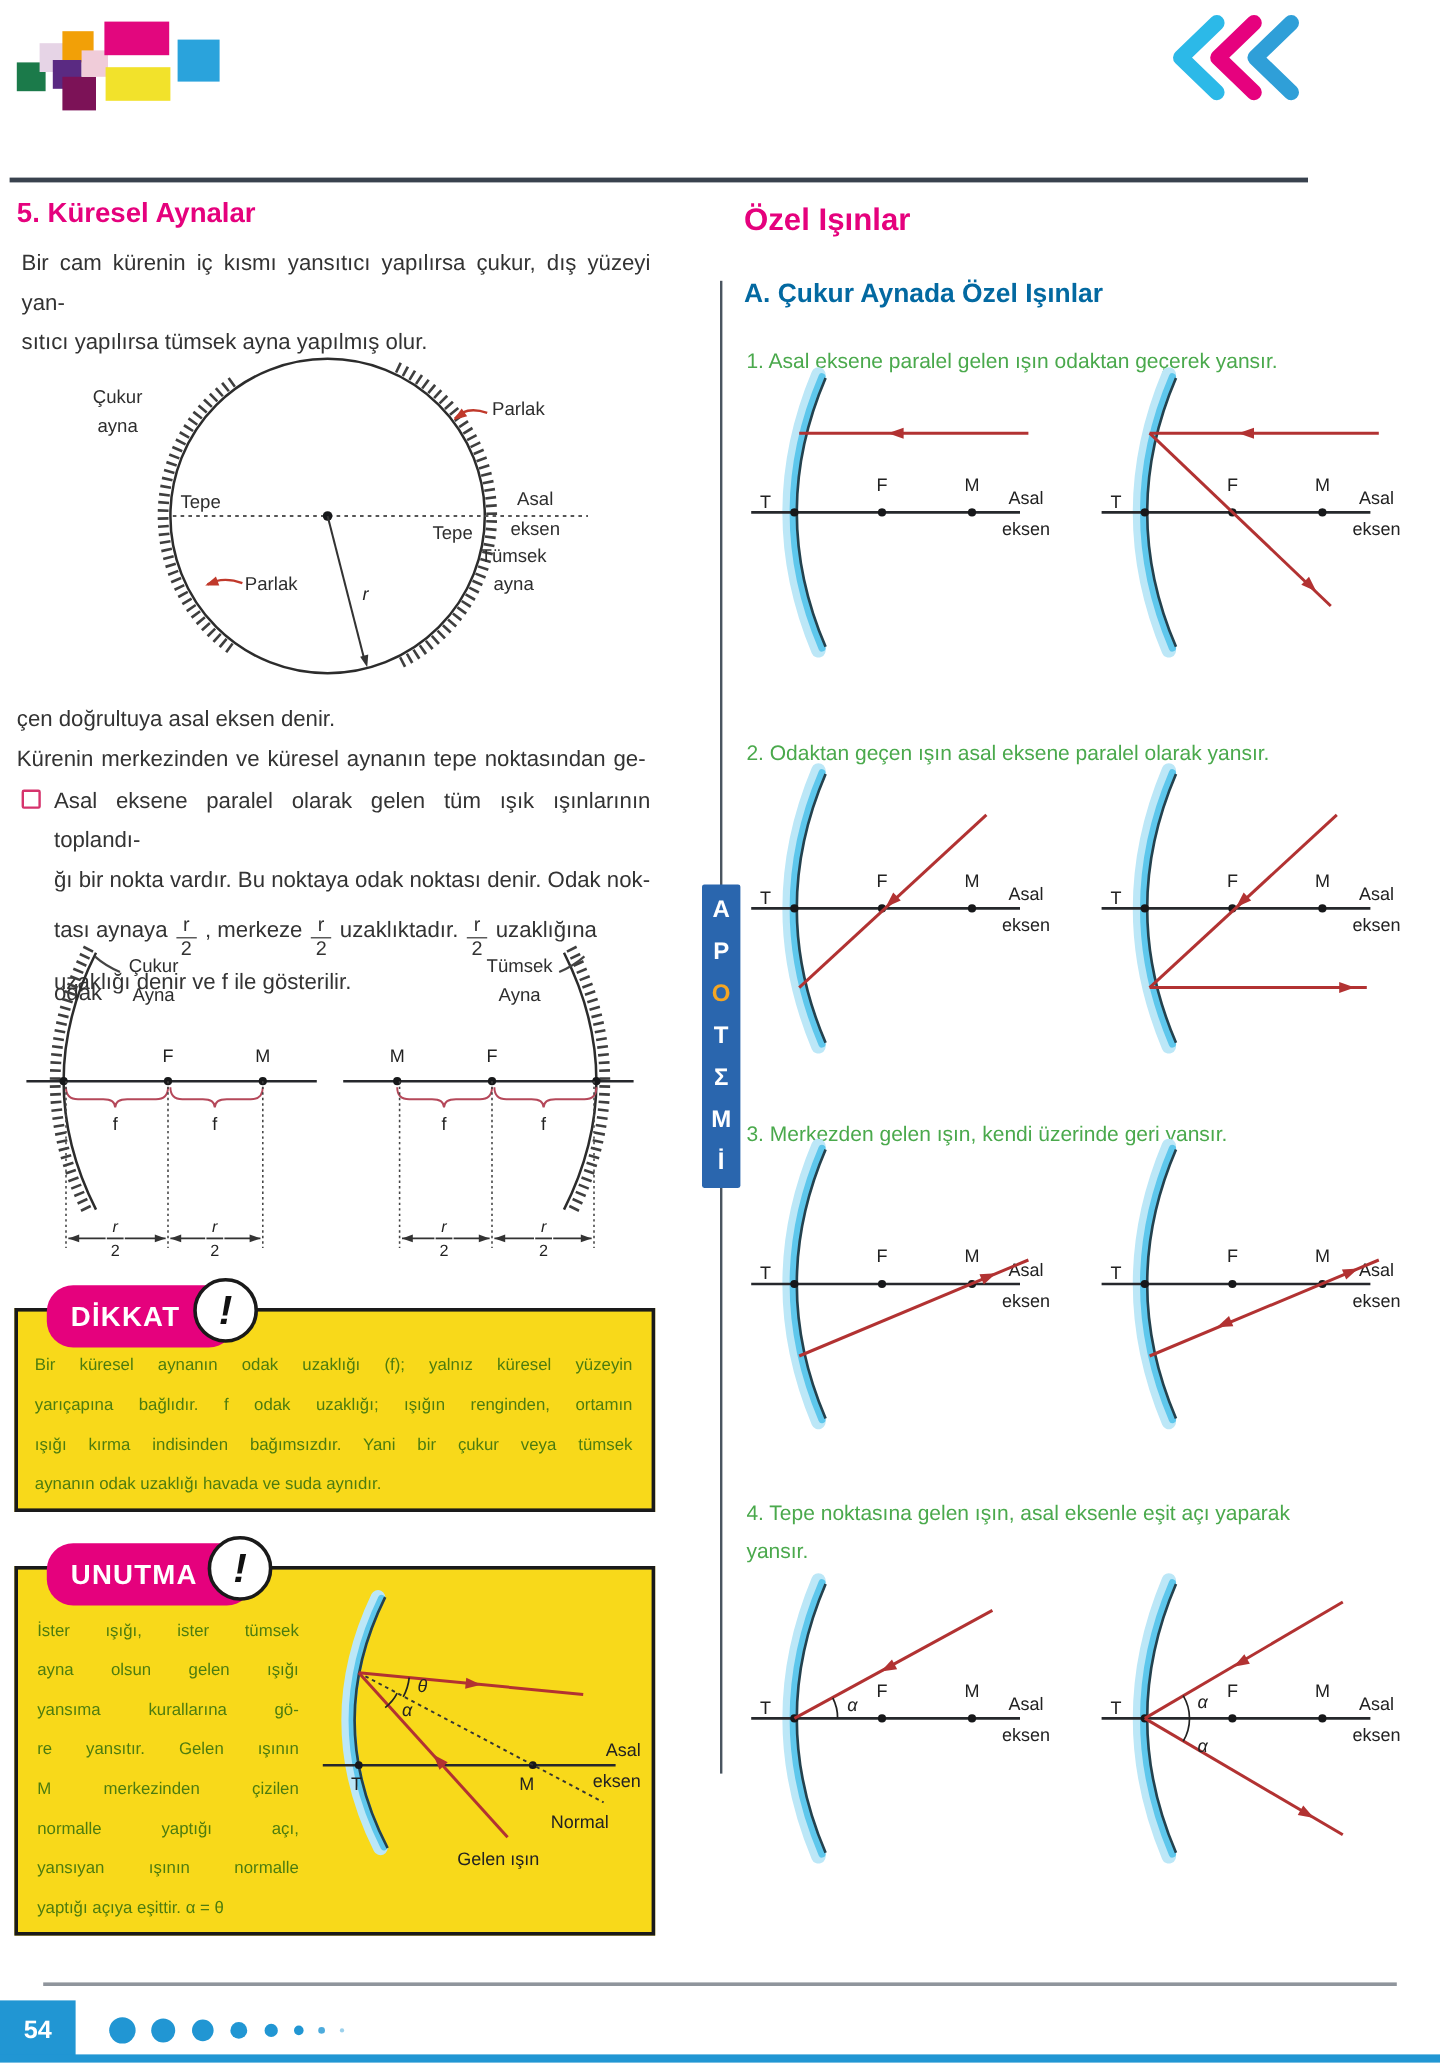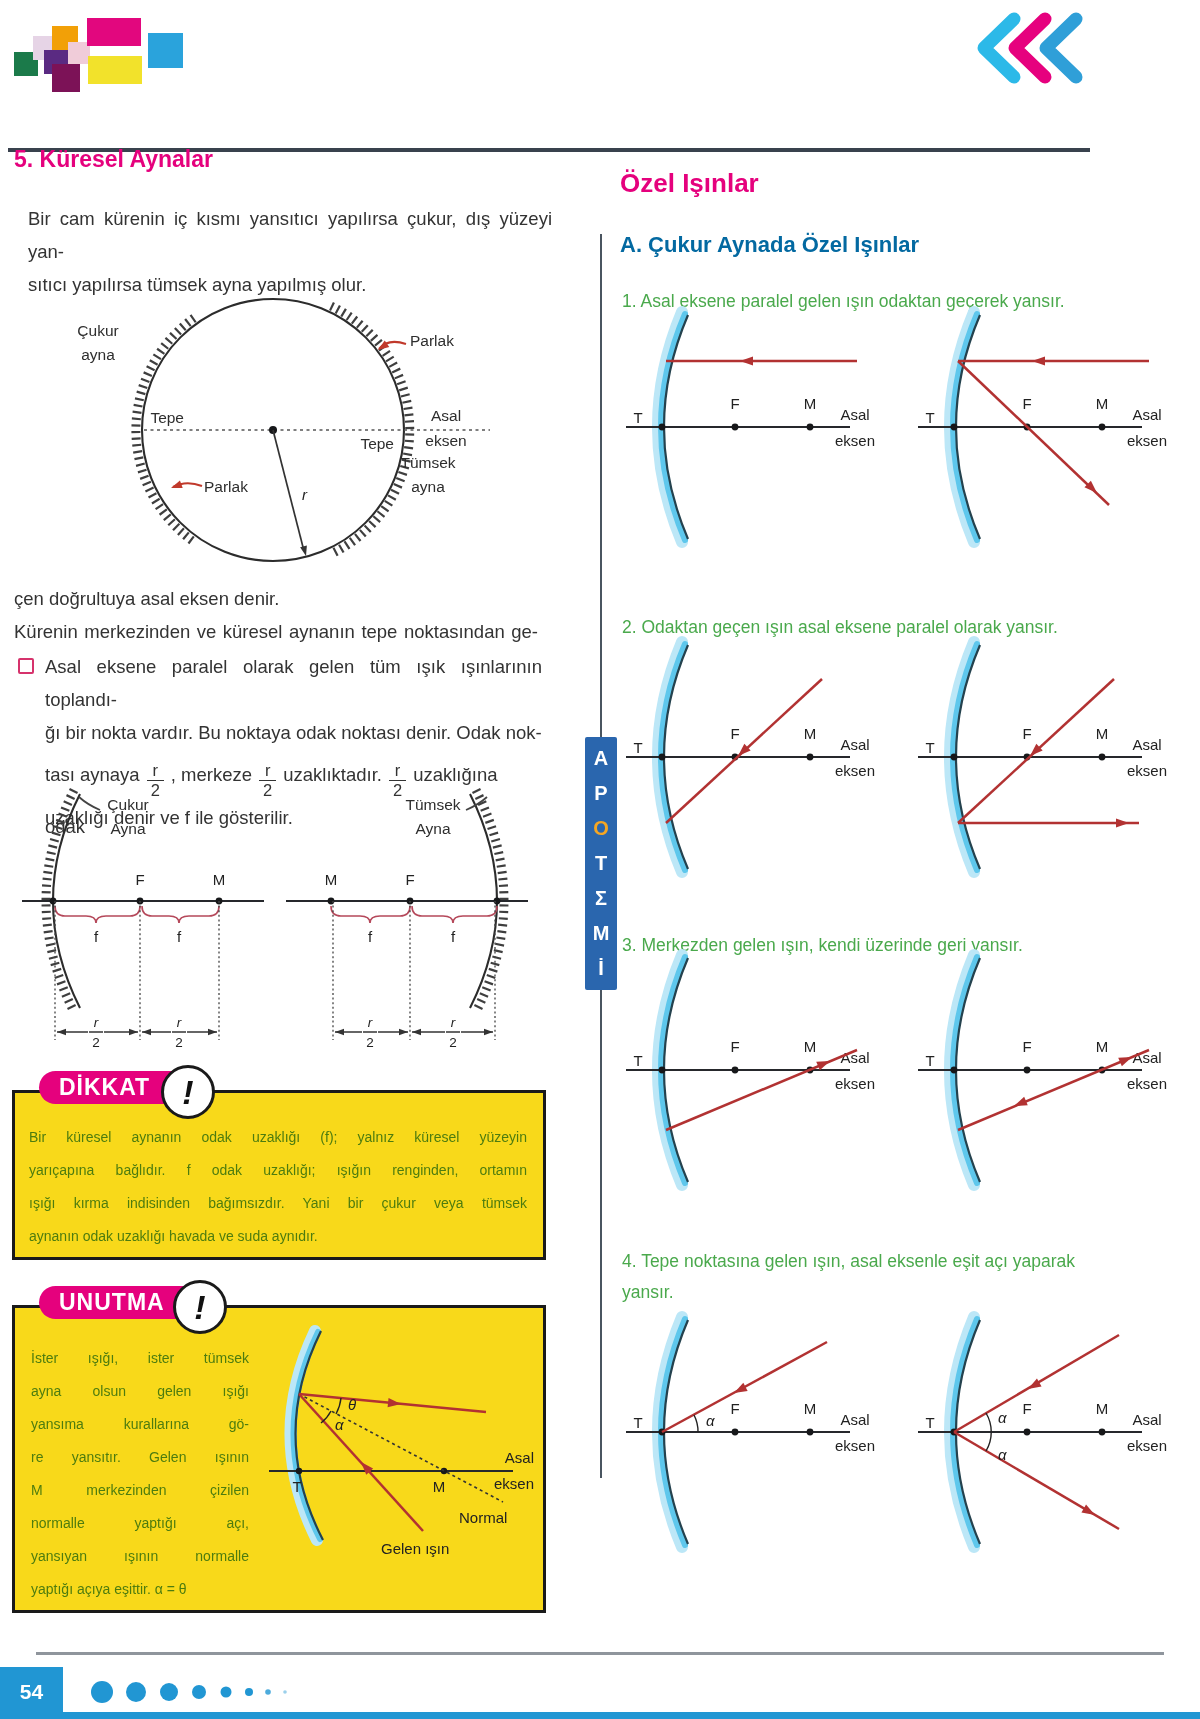--- a/index.html
+++ b/index.html
@@ -10,21 +10,21 @@
   .h-blue{color:#0369a1;font-size:22px;font-weight:bold}
   .h-green{color:#4aa94c;font-size:17.5px;font-weight:normal;line-height:31px}
   .bl{font-size:18.5px;color:#333;line-height:33px;width:524px}
   .just{text-align:justify;text-align-last:justify}
   .frac{display:inline-block;vertical-align:-15px;text-align:center;line-height:1.05;
         margin:0 7px;font-size:16.5px;color:#333}
   .frac .num{display:block;padding-bottom:1px}
   .frac .den{display:block;border-top:1.6px solid #333;padding:1px 4px 0}
   .bmark{width:12px;height:12px;border:2.5px solid #d6336c;border-radius:2px}
   .ybox{background:#f8d91a;border:3px solid #1a1a1a;position:absolute}
-  .pill{position:absolute;top:-22px;left:24px;height:33px;border-radius:22px;
+  .pill{position:absolute;top:-22px;left:24px;height:52px;border-radius:22px;
         background:#e5017d;color:#fff;display:flex;align-items:center;
         padding:0 46px 0 20px;font-size:23px;font-weight:bold;letter-spacing:1px;z-index:3}
   .bang{position:absolute;top:-28px;left:146px;width:54px;height:54px;border-radius:50%;
         background:#fff;border:3px solid #1a1a1a;display:flex;align-items:center;
         justify-content:center;font-size:34px;font-weight:900;font-style:italic;
         color:#111;z-index:4;box-sizing:border-box}
   .yline{font-size:14px;color:#4d7c0f;line-height:33px}
   .divider{width:2px;background:#4a5560}
   .rule{background:#39424e}
   .apostrip{background:#2a66ae;border-radius:2px;text-align:center;z-index:5}
@@ -85,23 +85,23 @@
 <div class="abs apostrip" style="left:585px;top:737px;width:32px;height:253px;padding-top:4px;box-sizing:border-box">
   <span>A</span>
   <span>P</span>
   <span class="oorange">O</span>
   <span>T</span>
   <span>Σ</span>
   <span>M</span>
   <span>İ</span>
 </div>
 
-<div class="abs h-mag" style="left:14px;top:146px">5. Küresel Aynalar</div>
-
-<div class="abs" style="left:28px;top:202px">
+<div class="abs h-mag" style="left:14px;top:164px">5. Küresel Aynalar</div>
+
+<div class="abs" style="left:18px;top:202px">
   <div class="bl just">Bir cam kürenin iç kısmı yansıtıcı yapılırsa çukur, dış yüzeyi yan-</div>
   <div class="bl">sıtıcı yapılırsa tümsek ayna yapılmış olur.</div>
 </div>
 
 <svg style="left:18px;top:288px" width="520" height="292" viewBox="0 0 520 292">
   <path class="hatch" d="M176,30 A137,137 0 0 0 176,254"></path>
   <path class="hatch" d="M313,18 A137,137 0 0 1 313,266"></path>
   <circle class="arc2" cx="255" cy="142" r="131" fill="none"></circle>
   <line class="dashl" x1="126" y1="142" x2="472" y2="142"></line>
   <circle class="dot" cx="255" cy="142" r="4"></circle>

